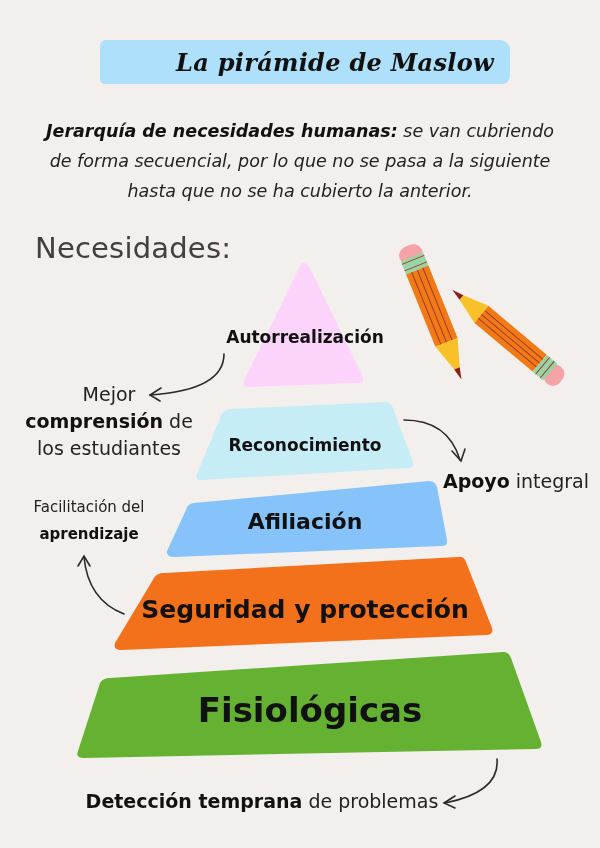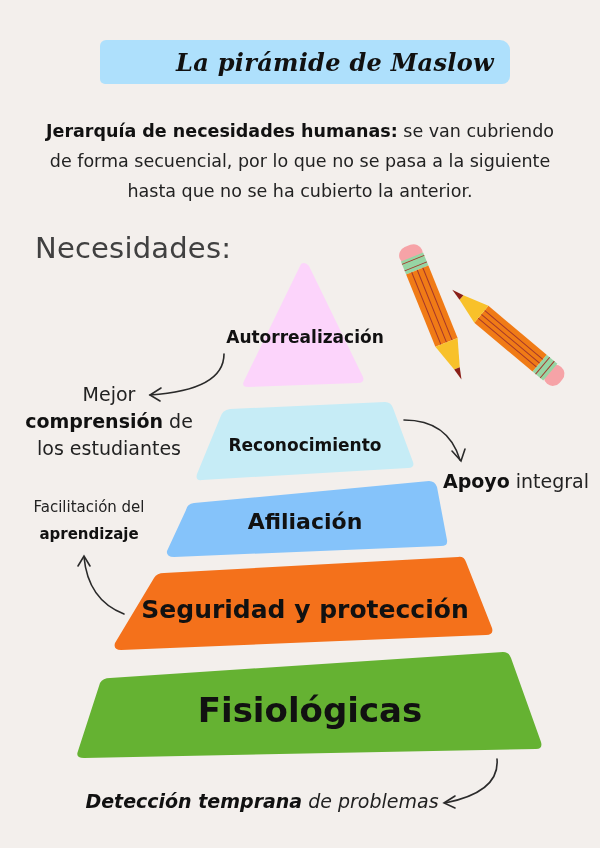--- a/index.html
+++ b/index.html
@@ -20,21 +20,21 @@
   .title-text {
     left: 100px; top: 40px; width: 410px; height: 44px;
     display: flex; align-items: center; justify-content: center;
     font-family: "DejaVu Serif", serif;
     font-style: italic; font-weight: bold;
     font-size: 24px; letter-spacing: 0.3px; color: #111; margin-left: 30px;
   }
   .intro {
     left: 20px; top: 116px; width: 560px;
     text-align: center;
-    font-size: 17.5px; line-height: 30px; color: #222;
+    font-size: 17.5px; line-height: 30px; color: #222; font-style: italic;
   }
   .intro b { color: #111; }
   .needs-heading {
     left: 35px; top: 231px;
     font-size: 29px; font-weight: normal; color: #404040;
     letter-spacing: 0.2px;
   }
   svg.canvas { left: 0; top: 0; width: 600px; height: 848px; }
   .level-label {
     display: flex; align-items: center; justify-content: center;
@@ -124,15 +124,15 @@
 
 <div class="abs note" style="left:436px;top:468px;width:160px;">
   <b>Apoyo</b><span> integral</span>
 </div>
 
 <div class="abs note" style="left:14px;top:494px;width:150px;font-size:15px;line-height:27px;text-align:center;">
   <div>Facilitación del</div>
   <div><b>aprendizaje</b></div>
 </div>
 
-<div class="abs note" style="left:82px;top:788px;width:360px;font-style:italic;">
+<div class="abs note" style="left:82px;top:788px;width:360px;">
   <b>Detección temprana</b><span> de problemas</span>
 </div>
 
 </body></html>

